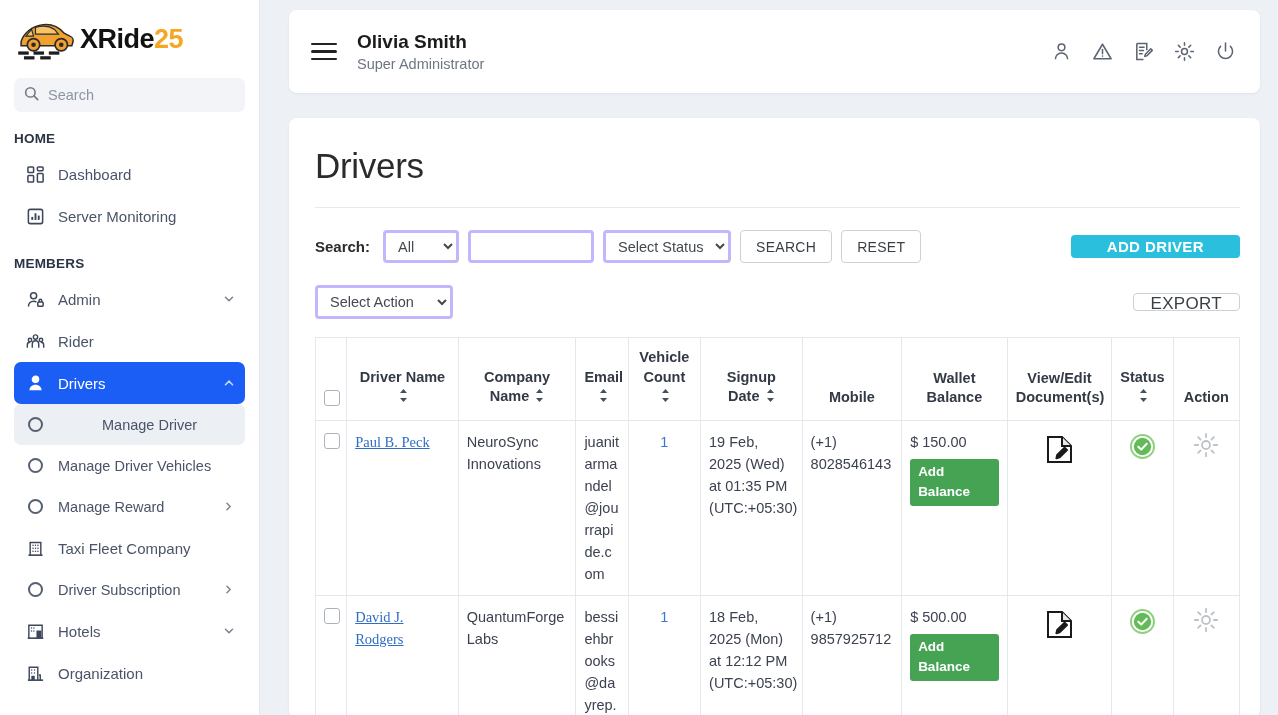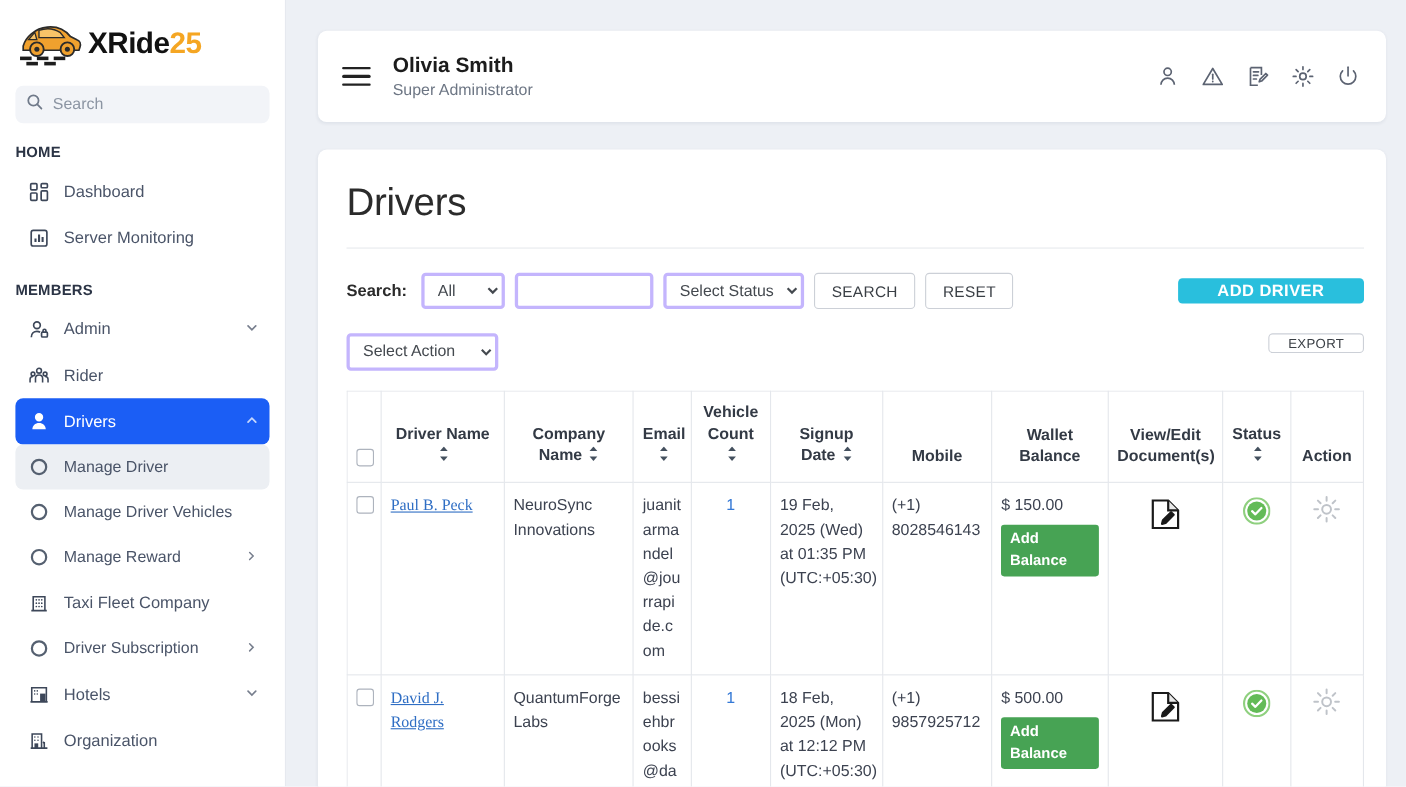--- a/index.html
+++ b/index.html
@@ -69,31 +69,31 @@
     margin-right: 10px;
   }
   .nav-item .lbl { flex: 1 1 auto; }
   .nav-item .chev { flex: 0 0 12px; opacity: .75; }
   .nav-item.active {
     background: #1b5ef5; color: #ffffff;
   }
   .nav-item.sub {
     font-size: 14.5px; color: #4a5468; height: 41px;
   }
-  .nav-item.sub.hovered { background: #eceff3; }
+  .nav-item.sub.hovered { background: #eceff3; gap: 44px; }
   .nav-item.sub .ico { flex: 0 0 26px; }
   .dot-ring {
     width: 15px; height: 15px; border: 2px solid #556070;
     border-radius: 50%;
   }
 
   
   .main {
     flex: 1 1 auto; height: 715px;
-    padding: 28px 18px 0 29px;
+    padding: 10px 18px 0 29px;
     overflow: hidden;
   }
   .topbar {
     background: #fff; border-radius: 8px;
     height: 83px;
     display: flex; align-items: center;
     padding: 0 24px 0 22px;
     box-shadow: 0 1px 3px rgba(20,30,60,.06);
   }
   .hamburger { width: 26px; cursor: pointer; margin-right: 20px; }
@@ -143,27 +143,27 @@
     letter-spacing: .3px;
   }
   .btn-primary {
     margin-left: auto;
     background: #29bfdd; border: none; color: #fff;
     height: 23px; padding: 0 36px; border-radius: 4px;
     font-size: 15px; font-weight: bold; letter-spacing: .4px;
     cursor: pointer; font-family: "Liberation Sans", sans-serif;
   }
   .actionbar {
-    display: flex; 
+    display: flex; align-items: center;
     margin-top: 22px;
   }
   .sel-action { width: 138px; height: 34px; }
   .btn-export {
     margin-left: auto; height: 18px; padding: 0 17px;
-    font-size: 12px;
+    font-size: 17px;
   }
 
   
   .table-wrap { margin-top: 18px; overflow: hidden; }
   table { border-collapse: collapse; width: 100%; table-layout: fixed; }
   th, td {
     border: 1px solid #e4e7ec;
     vertical-align: top;
     padding: 10px 8px;
     font-size: 14.5px;

